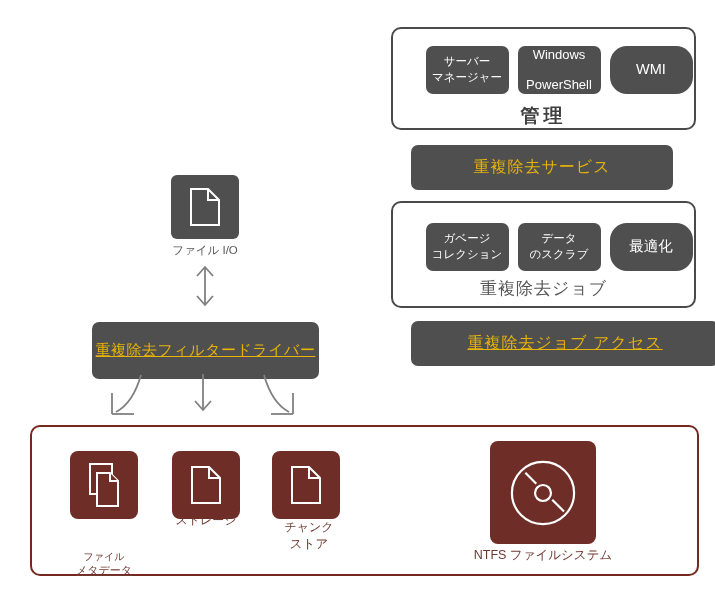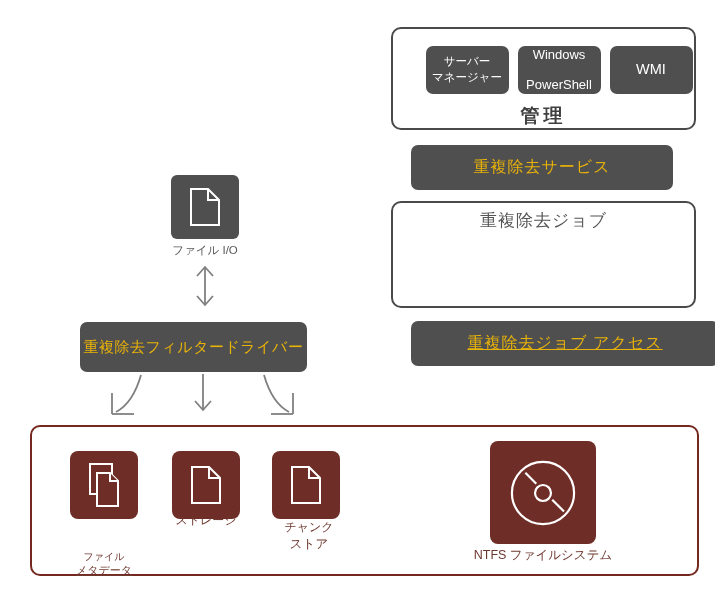--- a/index.html
+++ b/index.html
@@ -13,21 +13,21 @@
   
   .row{display:flex;justify-content:center;gap:9px;padding-left:31px;}
   .row.mgmt{margin-top:17px;}
   .row.jobs{margin-top:20px;}
   .box-sm{
     width:83px;height:48px;background:#4f4f4f;border-radius:7px;color:#fff;
     display:flex;flex-direction:column;align-items:center;justify-content:center;
     font-size:11.5px;line-height:1.35;text-align:center;
   }
   .box-sm.latin{font-size:13px;justify-content:space-between;}
-  .box-sm.big{font-size:14.5px;}
+  .box-sm.big{font-size:14.5px;border-radius:17px;}
   .group-title{text-align:center;font-size:19px;font-weight:600;color:#3f3f3f;margin-top:9px;letter-spacing:4px;}
   .group-title.jobs{font-size:17px;font-weight:400;color:#565656;letter-spacing:1px;margin-top:6px;}
   
   .bar{
     position:absolute;background:#4f4f4f;border-radius:7px;color:#eab308;
     display:flex;align-items:center;justify-content:center;
     font-size:16px;letter-spacing:1px;box-sizing:border-box;white-space:nowrap;
   }
   .bar.filter{font-size:15px;letter-spacing:0.5px;}
   
@@ -63,20 +63,33 @@
       <div class="box-sm big">
         <span>WMI</span>
       </div>
     </div>
     <div class="group-title">管理</div>
   </div>
 
   <div class="bar" style="left:411px;top:145px;width:262px;height:45px;">重複除去サービス</div>
 
   <div class="outline-box" style="left:391px;top:201px;width:305px;height:107px;">
+    <div class="row jobs">
+      <div class="box-sm">
+        <span>ガベージ</span>
+        <span>コレクション</span>
+      </div>
+      <div class="box-sm">
+        <span>データ</span>
+        <span>のスクラブ</span>
+      </div>
+      <div class="box-sm big">
+        <span>最適化</span>
+      </div>
+    </div>
     <div class="group-title jobs">重複除去ジョブ</div>
   </div>
 
   <div class="bar" style="left:411px;top:321px;width:308px;height:45px;text-decoration:underline;">重複除去ジョブ アクセス</div>
 
   <div class="tile" style="left:171px;top:175px;width:68px;height:64px;">
     <svg width="30" height="38" viewBox="0 0 30 38">
       <path d="M1 1 H18 L29 12 V37 H1 Z" fill="none" stroke="#ffffff" stroke-width="2"></path>
       <path d="M18 1 V12 H29" fill="none" stroke="#ffffff" stroke-width="2"></path>
     </svg>
@@ -84,21 +97,21 @@
   <div class="caption" style="left:145px;top:243px;width:120px;">ファイル I/O</div>
 
   <svg style="position:absolute;left:190px;top:262px;" width="30" height="48" viewBox="0 0 30 48">
     <g fill="none" stroke="#808080" stroke-width="1.8">
       <line x1="15" y1="6" x2="15" y2="42"></line>
       <polyline points="7,14 15,5 23,14"></polyline>
       <polyline points="7,34 15,43 23,34"></polyline>
     </g>
   </svg>
 
-  <div class="bar filter" style="left:80px;top:322px;width:227px;height:50px;">重複除去フィルタードライバー</div>
+  <div class="bar filter" style="left:92px;top:322px;width:227px;height:57px;text-decoration:underline;">重複除去フィルタードライバー</div>
 
   <svg style="position:absolute;left:95px;top:372px;" width="215" height="45" viewBox="0 0 215 45">
     <g fill="none" stroke="#808080" stroke-width="1.8">
 
       <path d="M46 3 Q38 31 21 40"></path>
       <line x1="17" y1="21" x2="17" y2="42"></line>
       <line x1="17" y1="42" x2="39" y2="42"></line>
 
       <line x1="108" y1="2" x2="108" y2="37"></line>
       <polyline points="100,29 108,38 116,29"></polyline>

